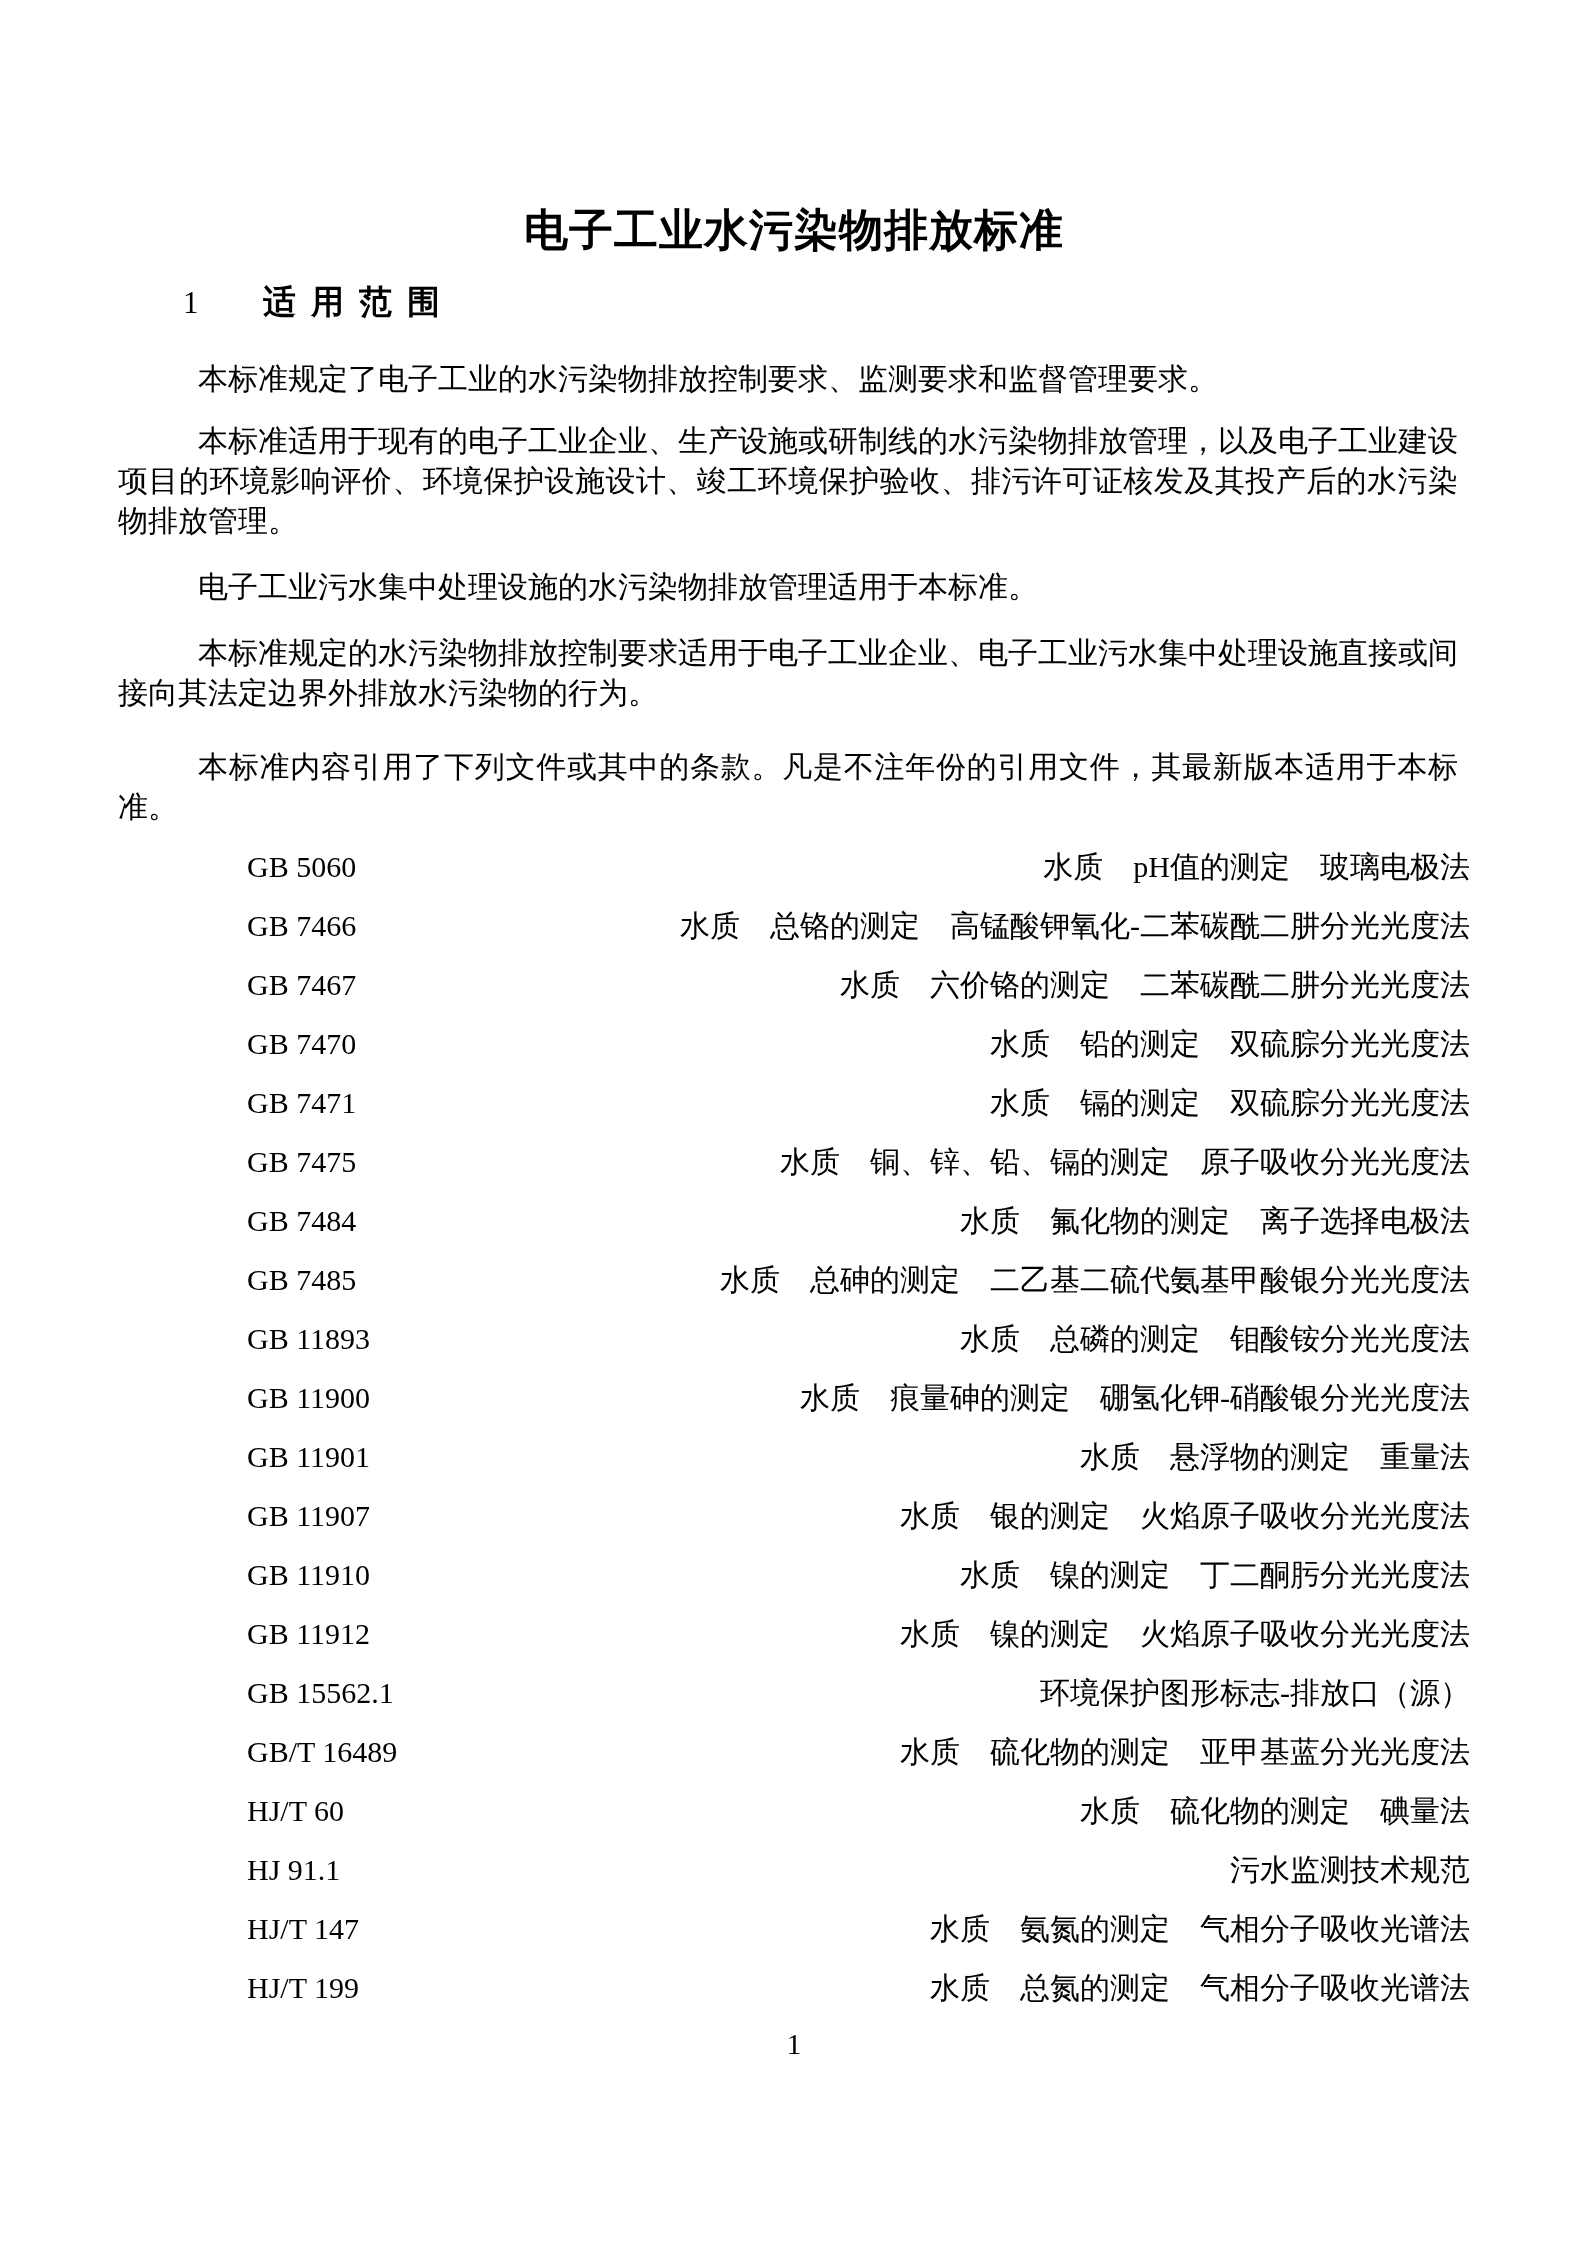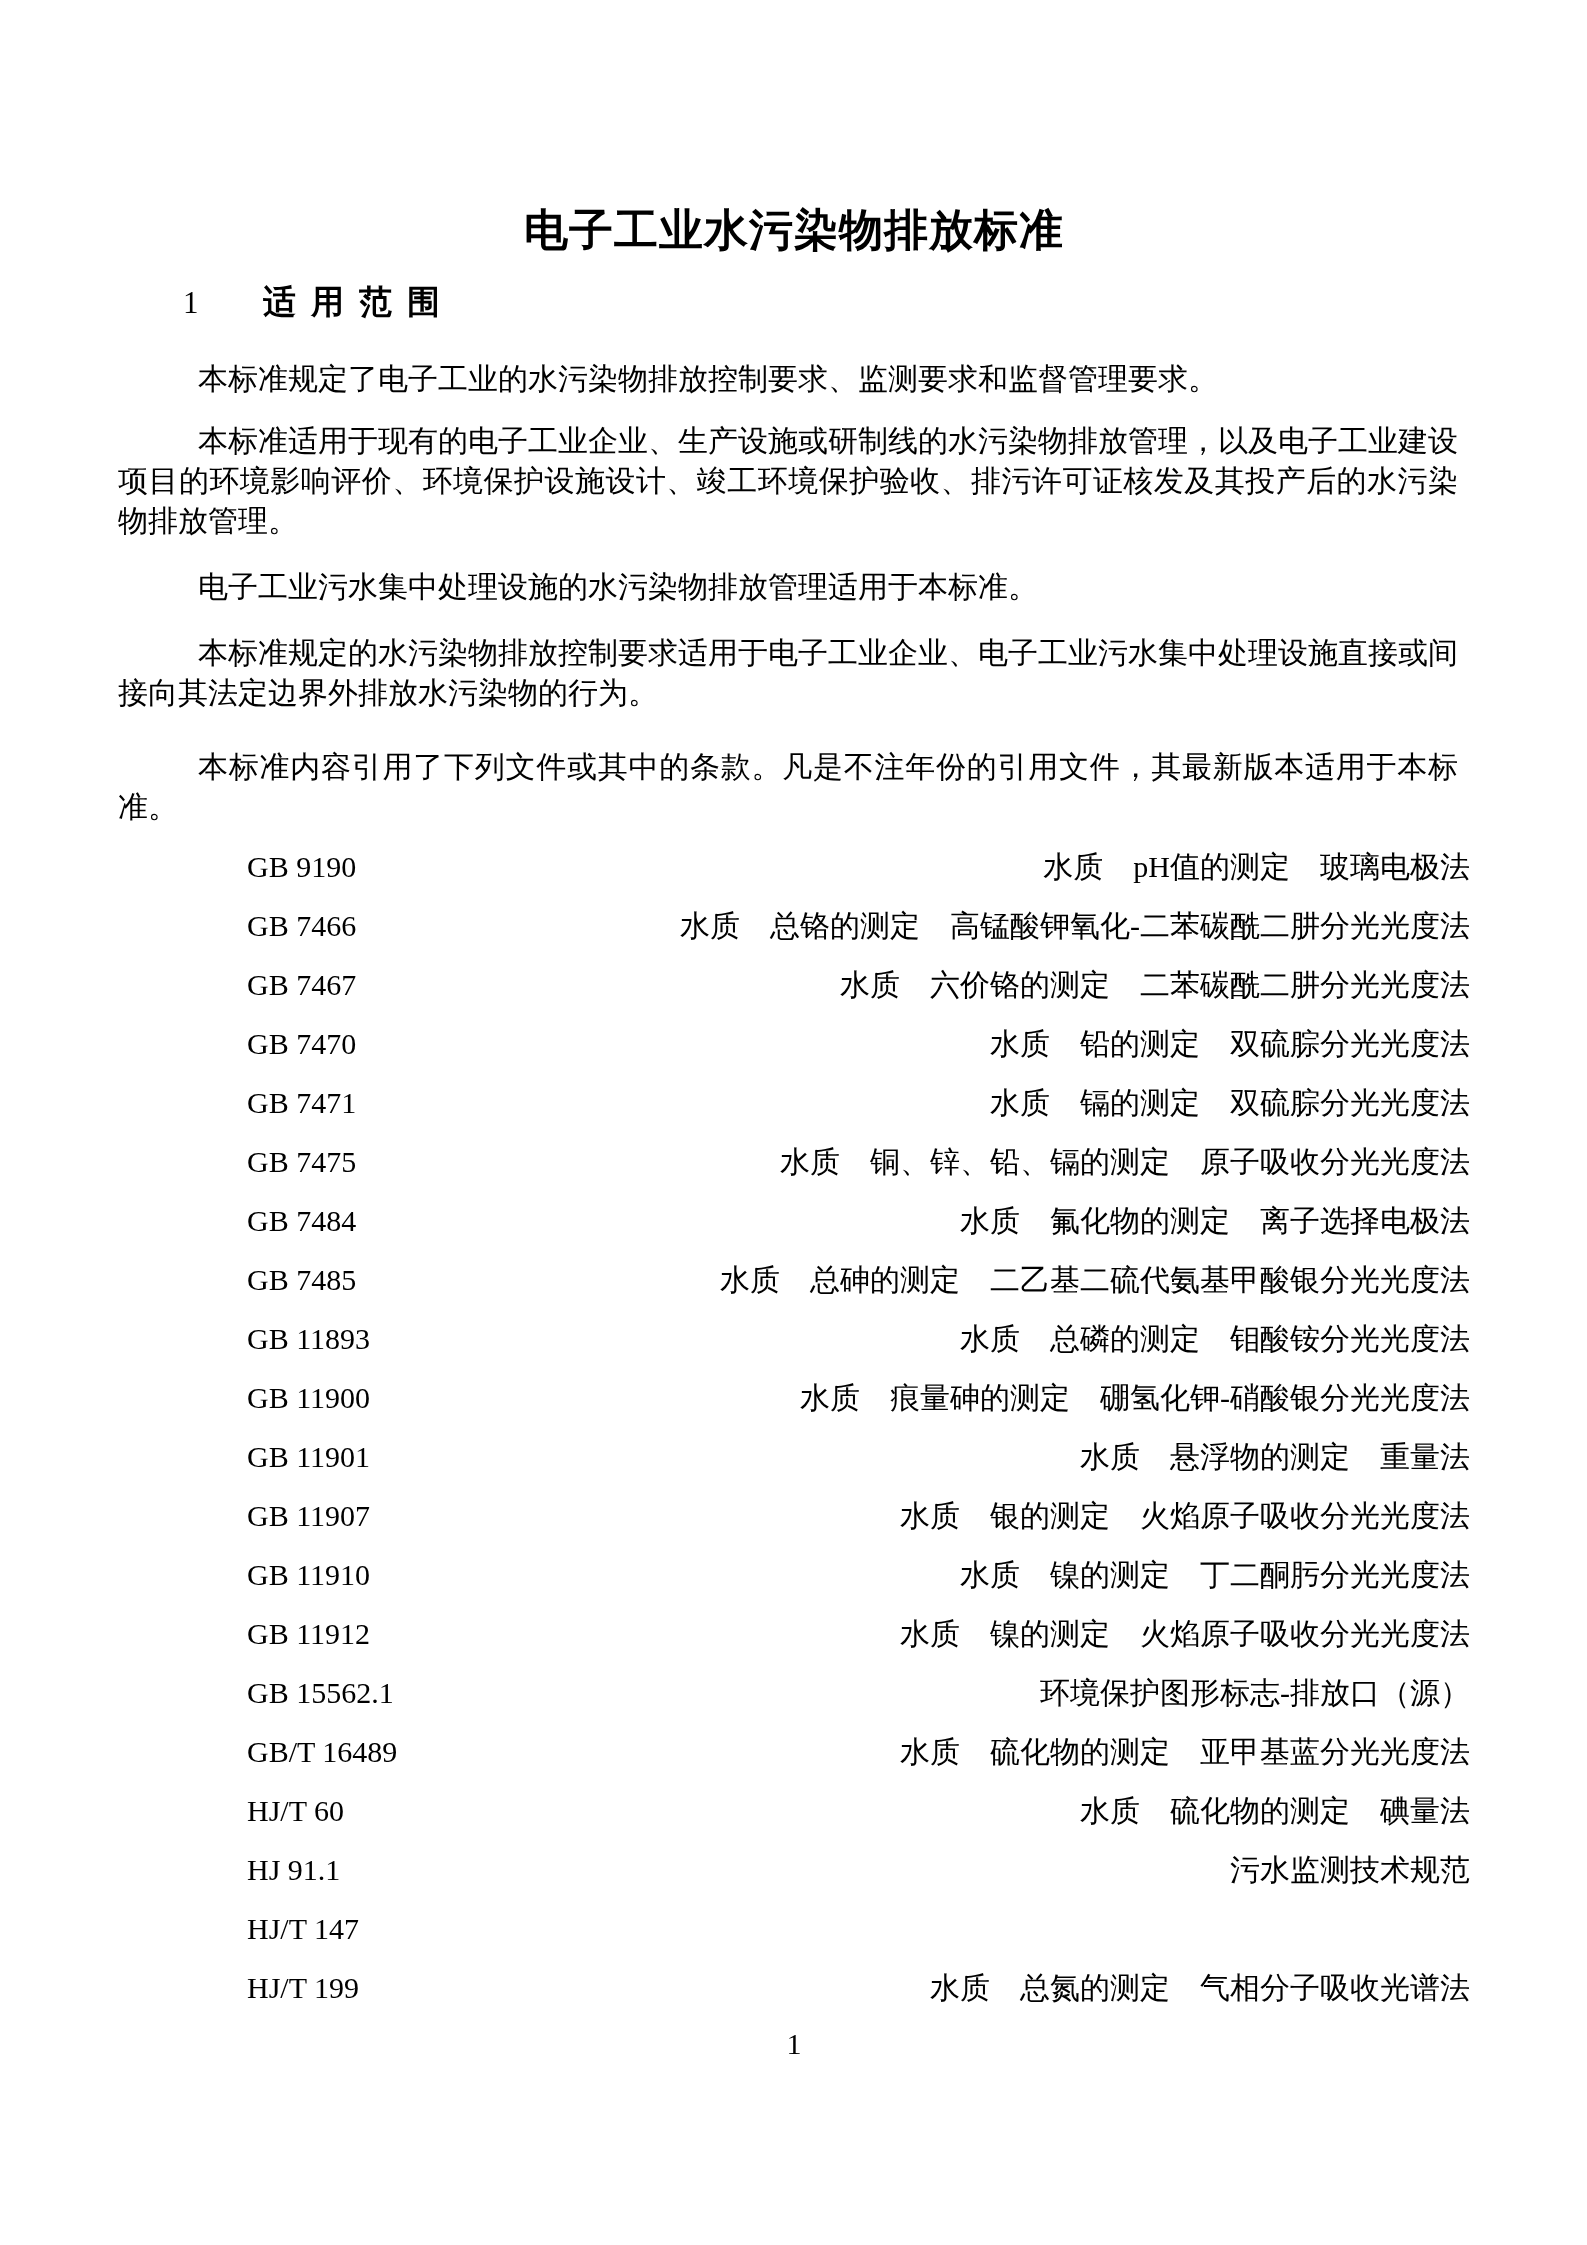--- a/index.html
+++ b/index.html
@@ -98,21 +98,21 @@
   <p class="para after-heading">本标准规定了电子工业的水污染物排放控制要求、监测要求和监督管理要求。</p>
   <p class="para tight">本标准适用于现有的电子工业企业、生产设施或研制线的水污染物排放管理，以及电子工业建设项目的环境影响评价、环境保护设施设计、竣工环境保护验收、排污许可证核发及其投产后的水污染物排放管理。</p>
   <p class="para">电子工业污水集中处理设施的水污染物排放管理适用于本标准。</p>
   <p class="para">本标准规定的水污染物排放控制要求适用于电子工业企业、电子工业污水集中处理设施直接或间接向其法定边界外排放水污染物的行为。</p>
 
 
   <p class="para after-heading">本标准内容引用了下列文件或其中的条款。凡是不注年份的引用文件，其最新版本适用于本标准。</p>
 
   <div class="ref-list">
     <div class="ref-row">
-      <span class="ref-code">GB 9190</span>
+      <span class="ref-code">GB 5060</span>
       <span class="ref-desc">水质　pH值的测定　玻璃电极法</span>
     </div>
     <div class="ref-row">
       <span class="ref-code">GB 7466</span>
       <span class="ref-desc">水质　总铬的测定　高锰酸钾氧化-二苯碳酰二肼分光光度法</span>
     </div>
     <div class="ref-row">
       <span class="ref-code">GB 7467</span>
       <span class="ref-desc">水质　六价铬的测定　二苯碳酰二肼分光光度法</span>
     </div>
@@ -171,20 +171,21 @@
     <div class="ref-row">
       <span class="ref-code">HJ/T 60</span>
       <span class="ref-desc">水质　硫化物的测定　碘量法</span>
     </div>
     <div class="ref-row">
       <span class="ref-code">HJ 91.1</span>
       <span class="ref-desc">污水监测技术规范</span>
     </div>
     <div class="ref-row">
       <span class="ref-code">HJ/T 147</span>
+      <span class="ref-desc">水质　氨氮的测定　气相分子吸收光谱法</span>
     </div>
     <div class="ref-row">
       <span class="ref-code">HJ/T 199</span>
       <span class="ref-desc">水质　总氮的测定　气相分子吸收光谱法</span>
     </div>
   </div>
 
   <div class="page-number">1</div>
 
 </div>

